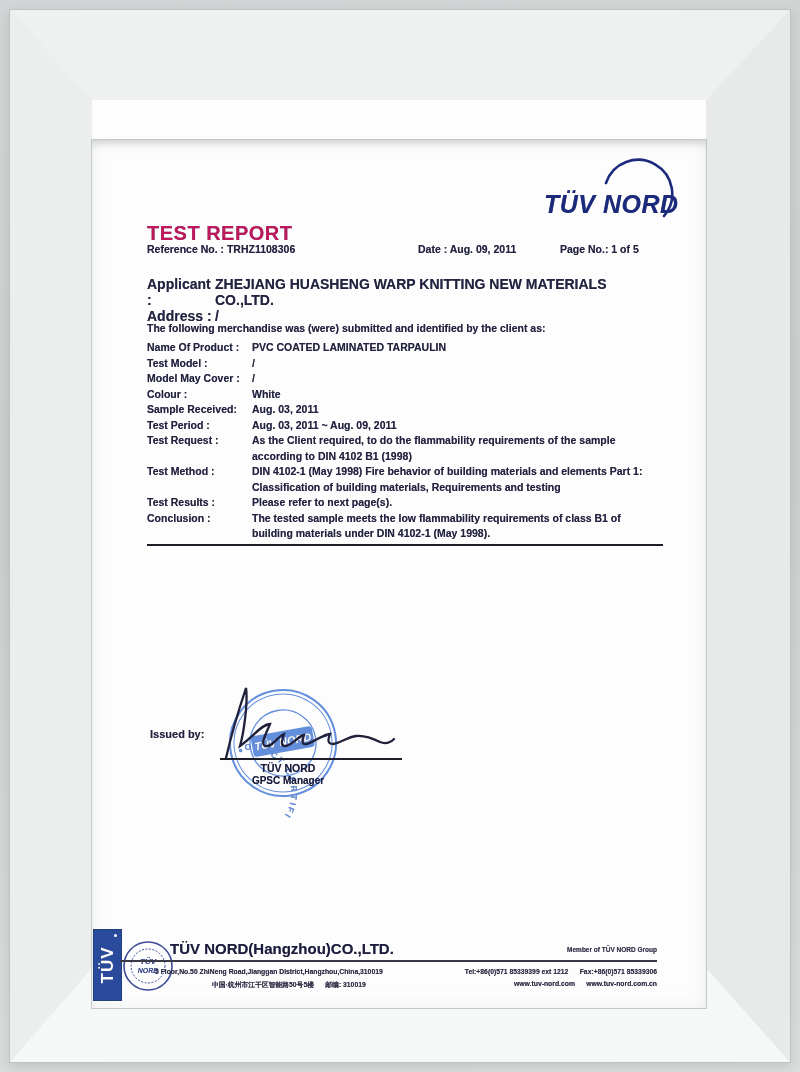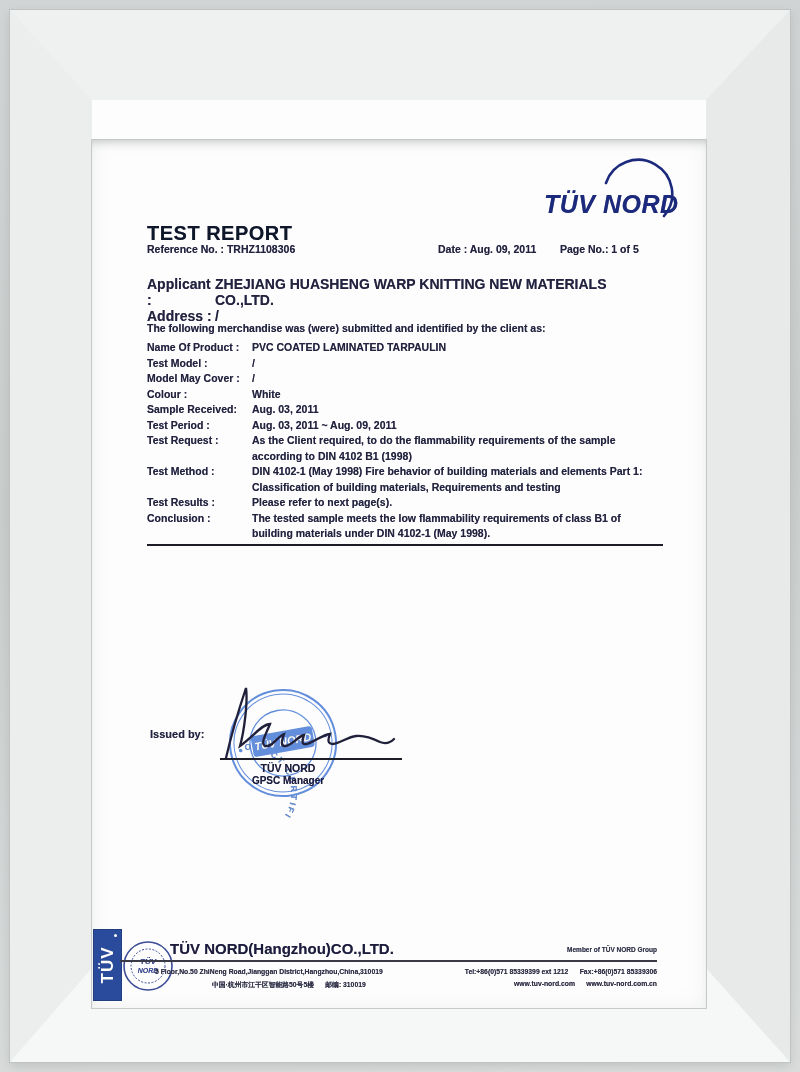--- a/index.html
+++ b/index.html
@@ -16,23 +16,23 @@
     box-shadow:0 0 0 1px #bfc3c3,0 4px 10px rgba(70,75,80,.18);
     background:#fdfdfd;
   }
   .paper{
     position:relative;width:100%;height:100%;background:#fdfdfd;color:#23233f;
     box-shadow:0 0 0 1px #c5c9c9,inset 0 7px 10px -6px rgba(60,65,70,.30),inset 0 0 20px rgba(120,125,130,.10);
     font-weight:700;
     margin-top:40px;
   }
   .abs{position:absolute;}
-  .title{left:55px;top:82px;font-size:20px;font-weight:800;letter-spacing:.5px;color:#0f172a;}
+  .title{left:55px;top:82px;font-size:20px;font-weight:800;letter-spacing:.5px;color:#be185d;}
   .refrow{top:103px;font-size:10.5px;white-space:nowrap;}
-  .ref-no{left:55px;} .ref-date{left:298px;padding-left:48px;} .ref-page{left:468px;}
+  .ref-no{left:55px;} .ref-date{left:278px;padding-left:48px;} .ref-page{left:468px;}
   .appblock{left:55px;top:136px;width:520px;font-size:14px;line-height:16px;}
   .arow{display:grid;grid-template-columns:68px 1fr;column-gap:0;}
   .intro{left:55px;top:182px;font-size:10.5px;}
   .fieldtable{left:55px;top:200px;width:520px;font-size:10.5px;line-height:15.5px;}
   .frow{display:grid;grid-template-columns:105px 1fr;}
   .val{white-space:pre-line;}
   .rule-thick{left:55px;top:404px;width:516px;height:2px;background:#1d1d28;}
   .issuedby{left:58px;top:588px;font-size:11px;}
   .stamp-big{left:116px;top:528px;width:150px;height:150px;opacity:.88;}
   .sig{left:120px;top:540px;width:195px;height:90px;}

